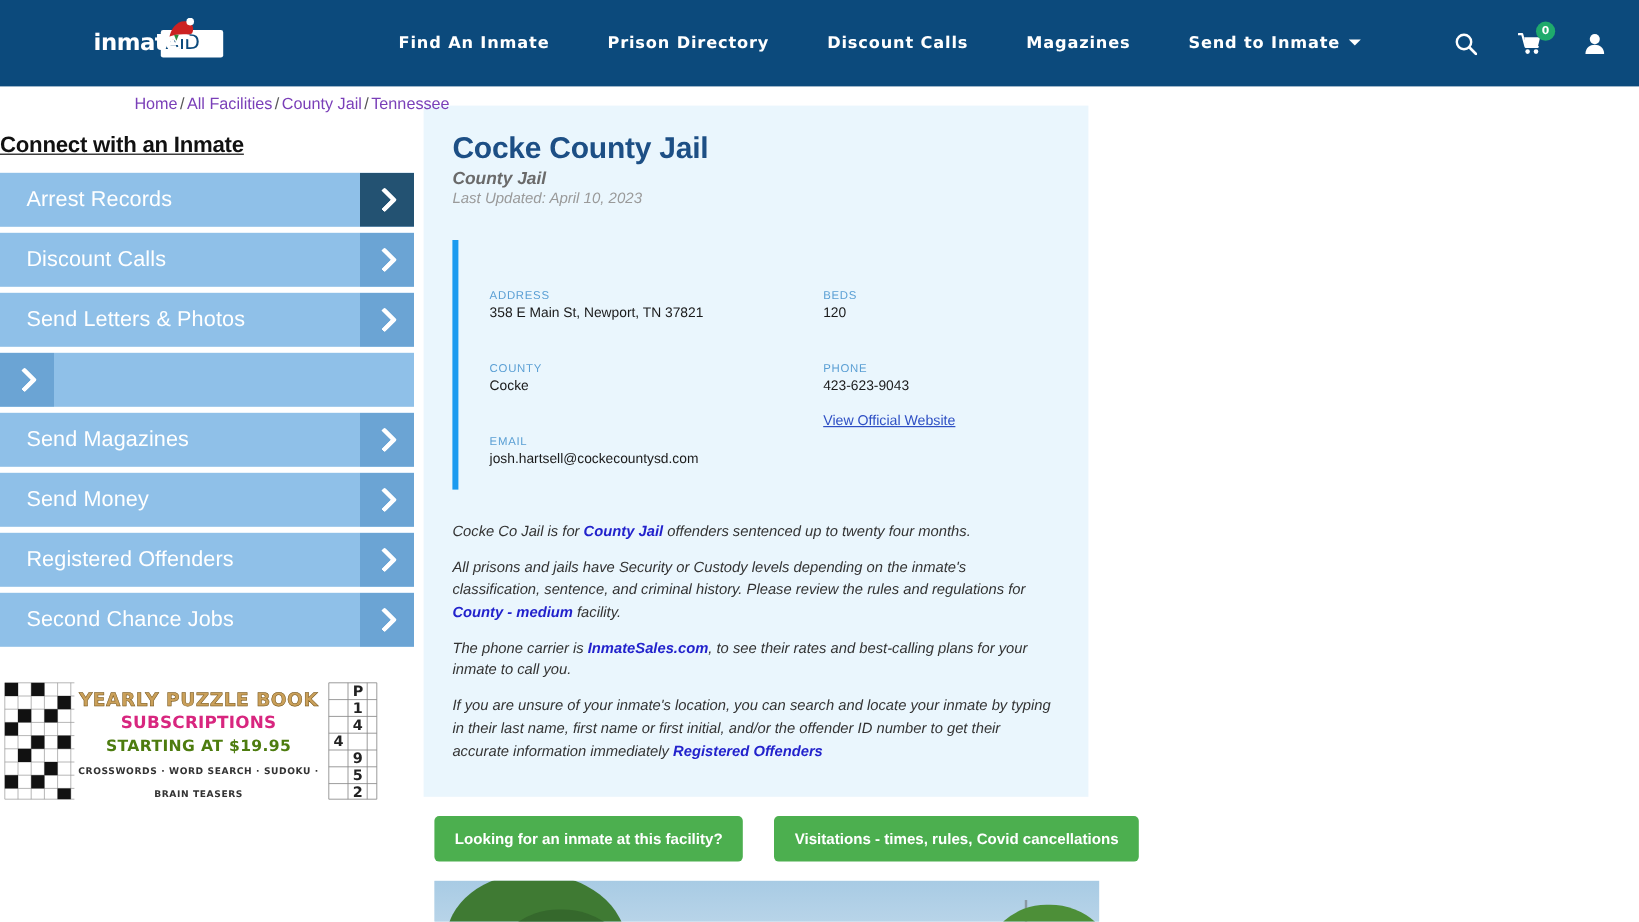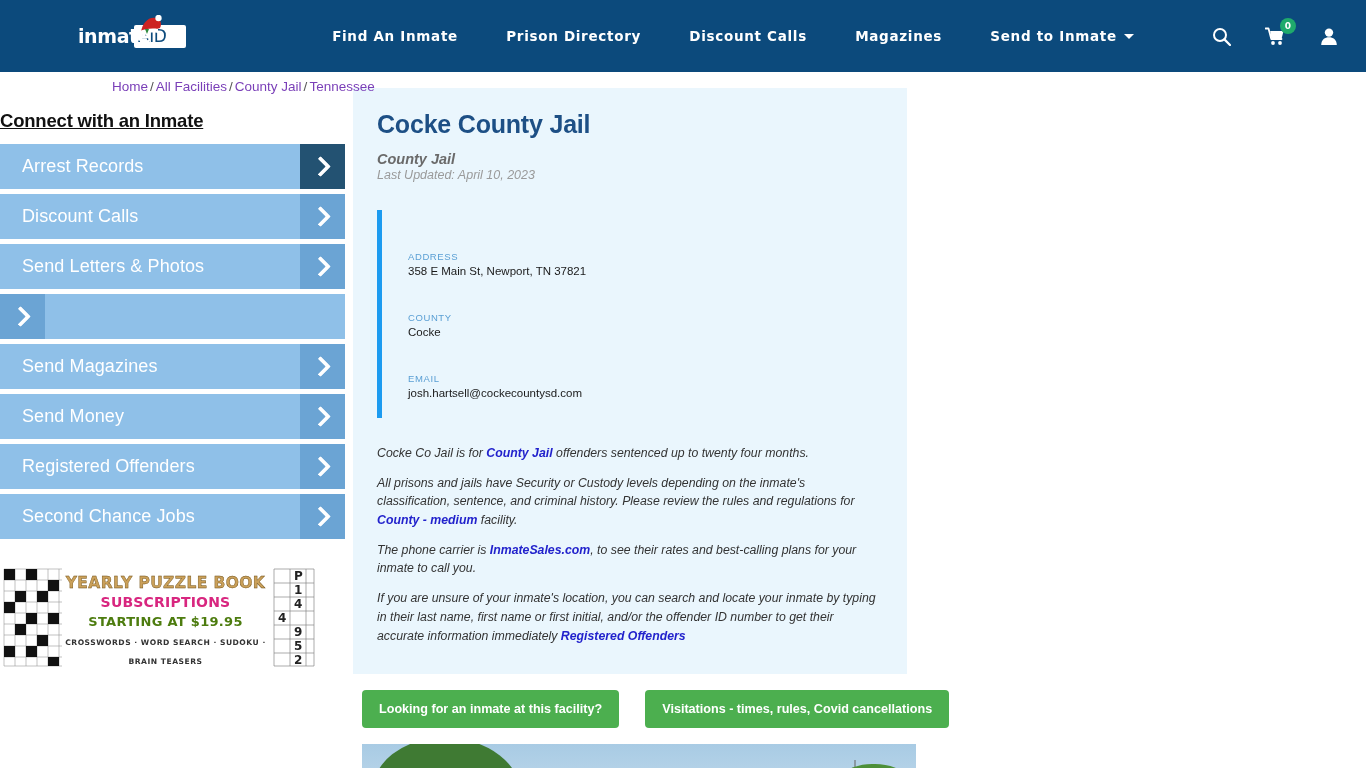--- a/index.html
+++ b/index.html
@@ -240,21 +240,21 @@
   
   .facility-panel {
     background: #eaf6fd;
     padding: 22px 28px 18px 24px;
     width: 554px;
   }
   .facility-name {
     font-size: 25px;
     font-weight: bold;
     color: #1d4f85;
-    margin: 0 0 12px 0;
+    margin: 0 0 2px 0;
     letter-spacing: -0.2px;
   }
   .facility-type {
     font-size: 14.5px;
     font-weight: bold;
     font-style: italic;
     color: #6a6a6a;
     margin: 0 0 1px 0;
   }
   .facility-updated {
@@ -550,20 +550,33 @@
           </div>
           <div class="info-group">
             <div class="info-label">COUNTY</div>
             <div class="info-value">Cocke</div>
           </div>
           <div class="info-group">
             <div class="info-label">EMAIL</div>
             <div class="info-value">josh.hartsell@cockecountysd.com</div>
           </div>
         </div>
+        <div class="info-col">
+          <div class="info-group">
+            <div class="info-label">BEDS</div>
+            <div class="info-value">120</div>
+          </div>
+          <div class="info-group">
+            <div class="info-label">PHONE</div>
+            <div class="info-value">423-623-9043</div>
+          </div>
+          <div class="info-group">
+            <a class="info-link">View Official Website</a>
+          </div>
+        </div>
       </div>
 
       <div class="desc">
         <p><span>Cocke Co Jail is for </span><a>County Jail</a><span> offenders sentenced up to twenty four months.</span></p>
         <p><span>All prisons and jails have Security or Custody levels depending on the inmate's classification, sentence, and criminal history. Please review the rules and regulations for </span><a>County - medium</a><span> facility.</span></p>
         <p><span>The phone carrier is </span><a>InmateSales.com</a><span>, to see their rates and best-calling plans for your inmate to call you.</span></p>
         <p><span>If you are unsure of your inmate's location, you can search and locate your inmate by typing in their last name, first name or first initial, and/or the offender ID number to get their accurate information immediately </span><a>Registered Offenders</a></p>
       </div>
     </div>
 

